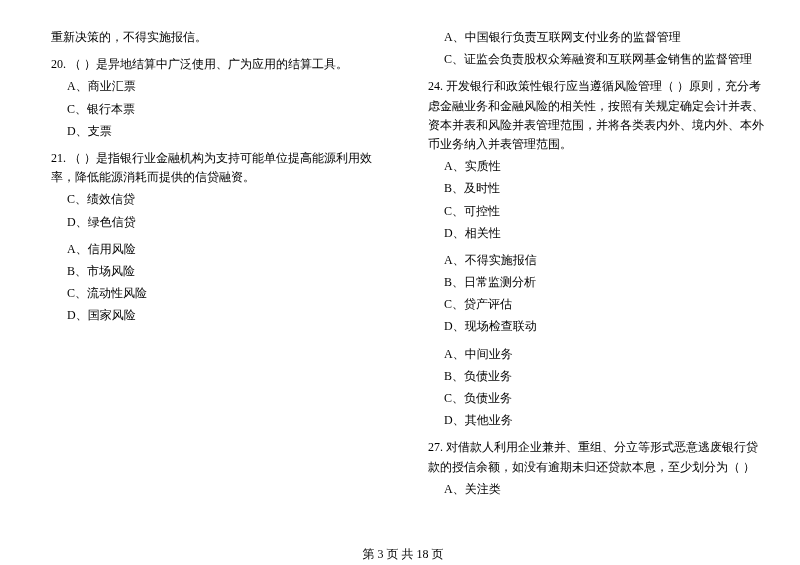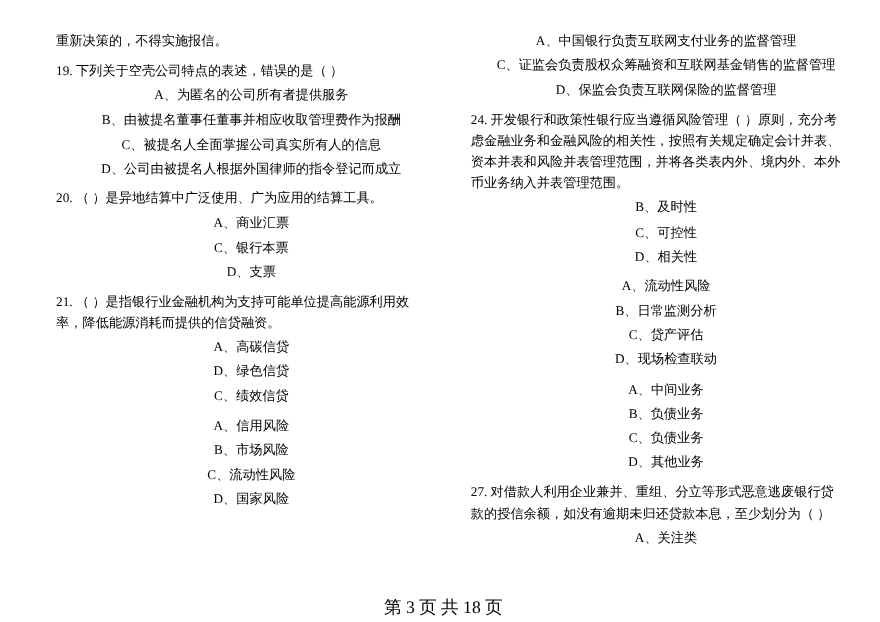--- a/index.html
+++ b/index.html
@@ -38,90 +38,81 @@
       margin-bottom: 8px;
     }
     .question-title {
       line-height: 1.6;
       text-indent: 0;
       margin-bottom: 2px;
     }
     .option {
       padding-left: 16px;
       line-height: 1.6;
-      text-align: center;
     }
     .page-footer {
       position: absolute;
       bottom: 8px;
       left: 0;
       right: 12px;
       text-align: center;
-      font-size: 16px;
+      font-size: 12px;
     }
   </style>
 </head>
 <body>
 
 <div class="page">
   <div class="content">
     <div class="col-left">
 
       <div class="question-block">
         <div class="question-title">重新决策的，不得实施报信。</div>
       </div>
 
-      <div class="question-block">
-        <div class="question-title">19. 下列关于空壳公司特点的表述，错误的是（    ）</div>
-        <div class="option">A、为匿名的公司所有者提供服务</div>
-        <div class="option">B、由被提名董事任董事并相应收取管理费作为报酬</div>
-        <div class="option">C、被提名人全面掌握公司真实所有人的信息</div>
-        <div class="option">D、公司由被提名人根据外国律师的指令登记而成立</div>
-      </div>
 
       <div class="question-block">
         <div class="question-title">20. （    ）是异地结算中广泛使用、广为应用的结算工具。</div>
         <div class="option">A、商业汇票</div>
         <div class="option">C、银行本票</div>
         <div class="option">D、支票</div>
       </div>
 
       <div class="question-block">
         <div class="question-title">21. （    ）是指银行业金融机构为支持可能单位提高能源利用效率，降低能源消耗而提供的信贷融资。</div>
-        <div class="option">A、高碳信贷</div>
+        <div class="option">C、绩效信贷</div>
         <div class="option">D、绿色信贷</div>
-        <div class="option">C、绩效信贷</div>
       </div>
 
       <div class="question-block">
         <div class="option">A、信用风险</div>
         <div class="option">B、市场风险</div>
         <div class="option">C、流动性风险</div>
         <div class="option">D、国家风险</div>
       </div>
 
     </div>
 
     <div class="col-right">
 
       <div class="question-block">
         <div class="option">A、中国银行负责互联网支付业务的监督管理</div>
         <div class="option">C、证监会负责股权众筹融资和互联网基金销售的监督管理</div>
-        <div class="option">D、保监会负责互联网保险的监督管理</div>
       </div>
 
       <div class="question-block">
         <div class="question-title">24. 开发银行和政策性银行应当遵循风险管理（    ）原则，充分考虑金融业务和金融风险的相关性，按照有关规定确定会计并表、资本并表和风险并表管理范围，并将各类表内外、境内外、本外币业务纳入并表管理范围。</div>
+        <div class="option">A、实质性</div>
         <div class="option">B、及时性</div>
         <div class="option">C、可控性</div>
         <div class="option">D、相关性</div>
       </div>
 
       <div class="question-block">
-        <div class="option">A、流动性风险</div>
+        <div class="option">A、不得实施报信</div>
         <div class="option">B、日常监测分析</div>
         <div class="option">C、贷产评估</div>
         <div class="option">D、现场检查联动</div>
       </div>
 
       <div class="question-block">
         <div class="option">A、中间业务</div>
         <div class="option">B、负债业务</div>
         <div class="option">C、负债业务</div>
         <div class="option">D、其他业务</div>

